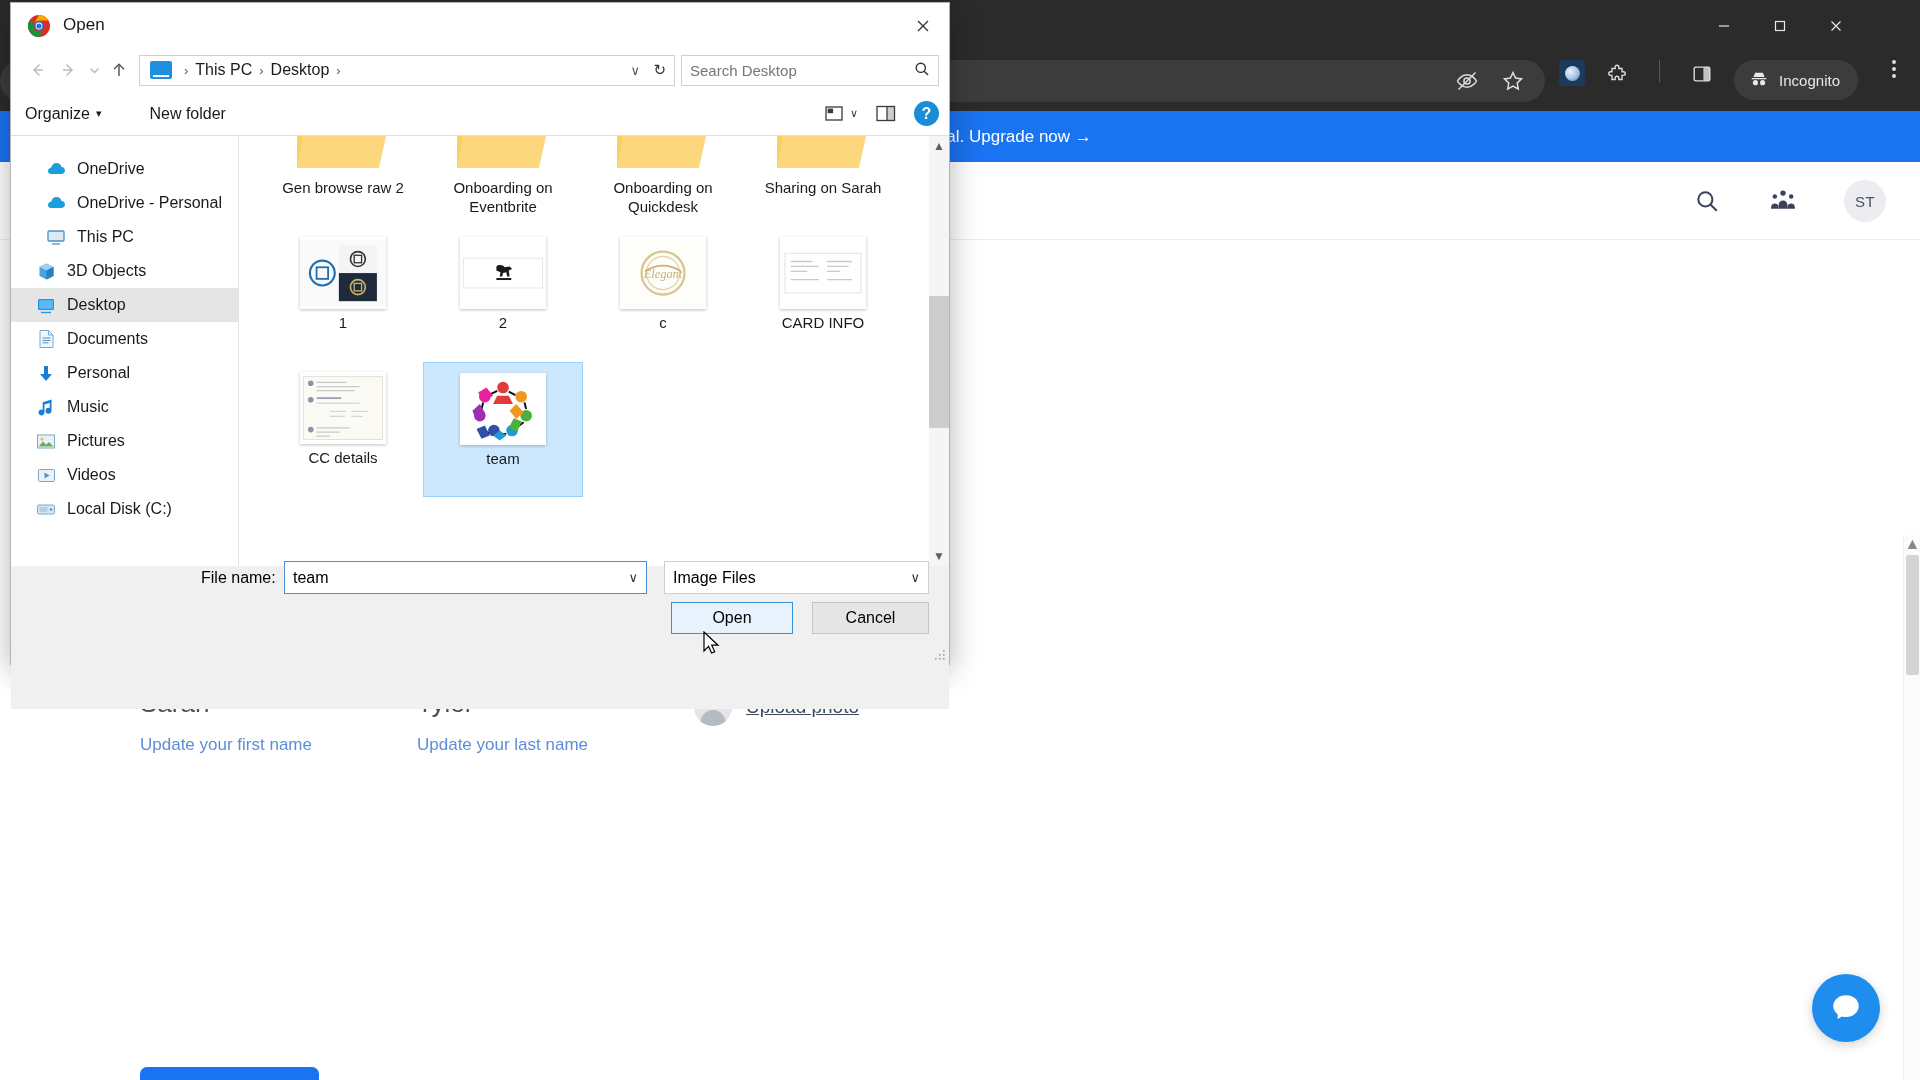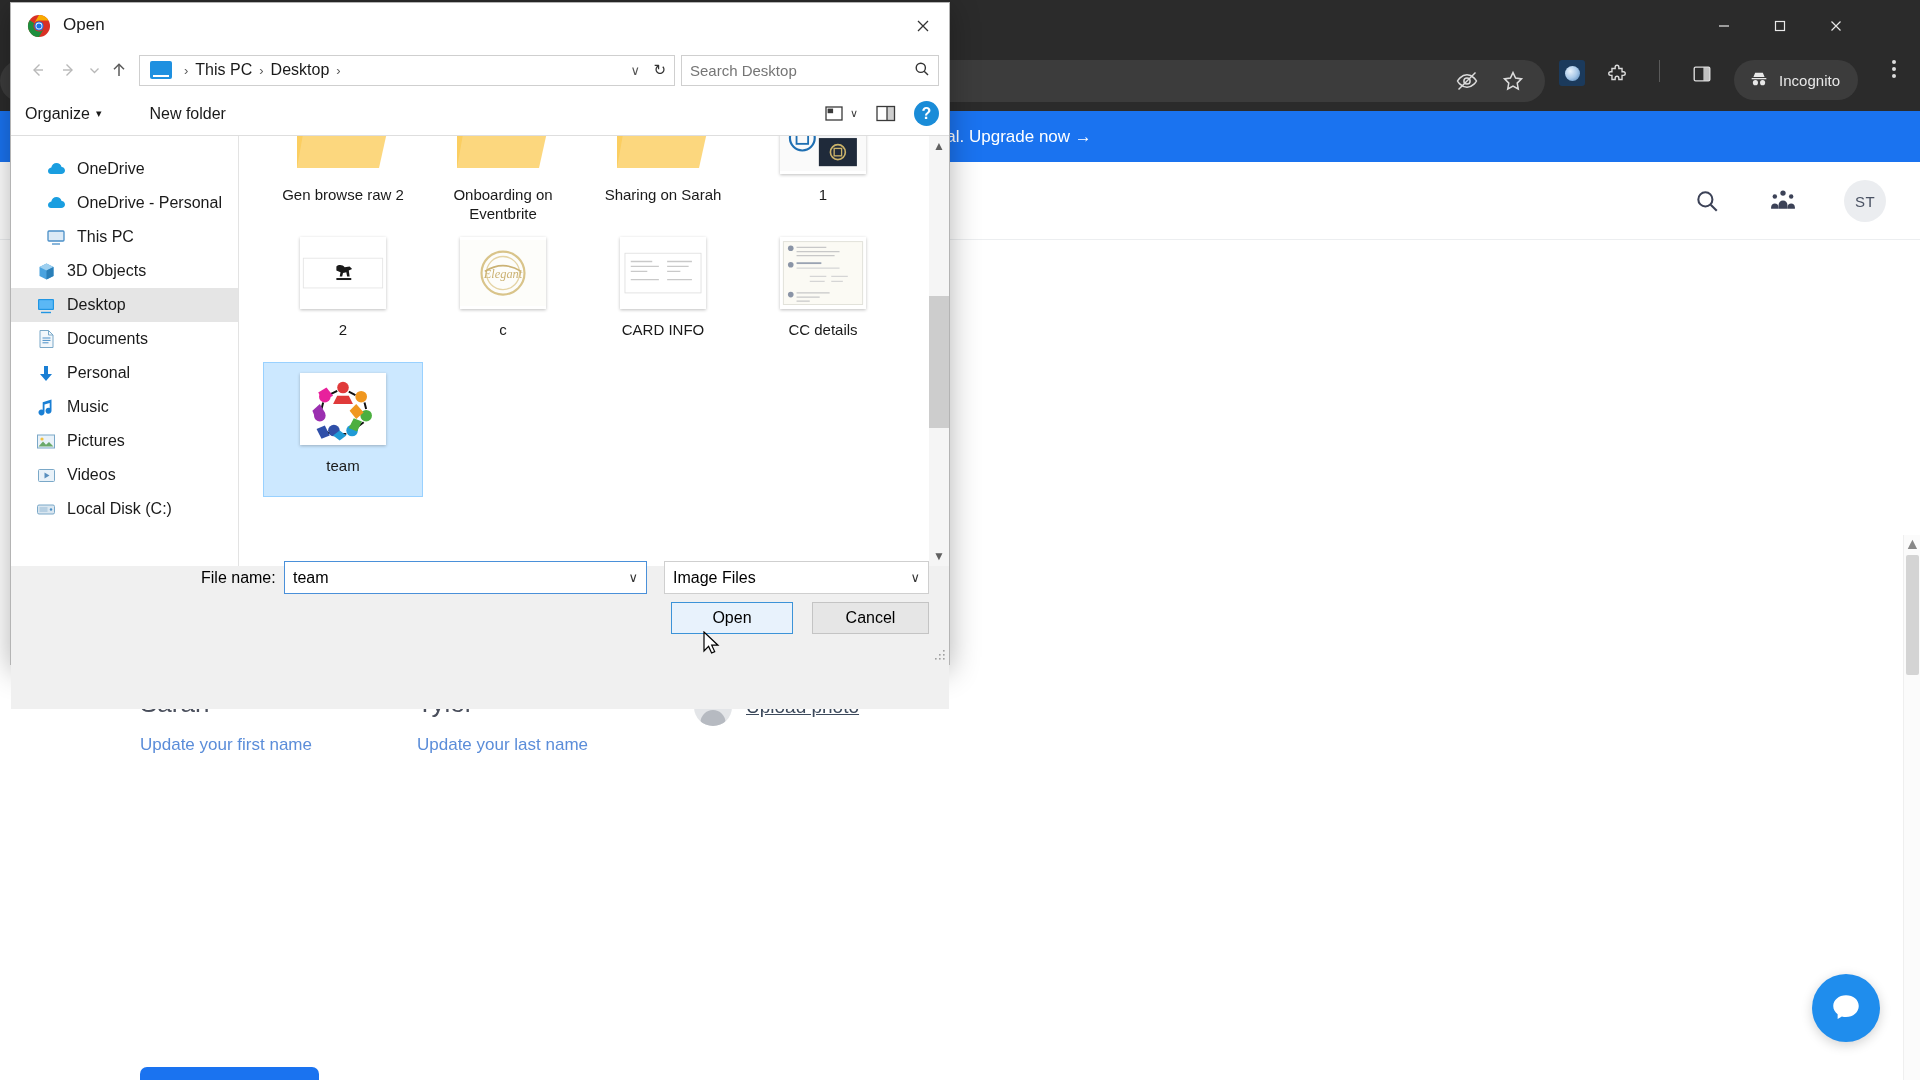--- a/index.html
+++ b/index.html
@@ -256,21 +256,21 @@
   .file-cell {
     width: 160px; height: 135px; display: flex; flex-direction: column;
     align-items: center; padding-top: 6px; cursor: pointer;
   }
   .file-cell.selected { background: #cce8ff; border: 1px solid #99d1ff; }
   .file-thumb {
     width: 104px; height: 80px; display: flex; align-items: center; justify-content: center;
     position: relative;
   }
   .file-label {
-    margin-top: 8px; font-size: 15px; color: #1a1a1a; text-align: center;
+    margin-top: 1px; font-size: 15px; color: #1a1a1a; text-align: center;
     line-height: 1.25; width: 150px;
   }
   .folder-ico { width: 96px; height: 74px; position: relative; }
 
   #filelist-scrollbar {
     position: absolute; right: 0; top: 0; width: 20px; height: 430px;
     background: #f5f5f5;
   }
   #filelist-scrollbar .sb-arrow {
     position: absolute; left: 0; width: 20px; height: 20px;
@@ -680,20 +680,29 @@
             <div class="file-label">Gen browse raw 2</div>
           </div>
           <div class="file-cell">
             <div class="file-thumb">
               <svg class="folder-ico" viewBox="0 0 96 74">
                 <path d="M2 8h32l8 9h0v50H2z" fill="#fbce61"></path>
                 <path d="M10 22h84l-10 45H2z" fill="#fcd77e"></path>
               </svg>
             </div>
             <div class="file-label">Onboarding on Eventbrite</div>
+          </div>
+          <div class="file-cell">
+            <div class="file-thumb">
+              <svg class="folder-ico" viewBox="0 0 96 74">
+                <path d="M2 8h32l8 9h0v50H2z" fill="#fbce61"></path>
+                <path d="M10 22h84l-10 45H2z" fill="#fcd77e"></path>
+              </svg>
+            </div>
+            <div class="file-label">Onboarding on Quickdesk</div>
           </div>
           <div class="file-cell">
             <div class="file-thumb">
               <svg class="folder-ico" viewBox="0 0 96 74">
                 <path d="M2 8h32l8 9h0v50H2z" fill="#fbce61"></path>
                 <path d="M10 22h84l-10 45H2z" fill="#fcd77e"></path>
               </svg>
             </div>
             <div class="file-label">Sharing on Sarah</div>
           </div>

